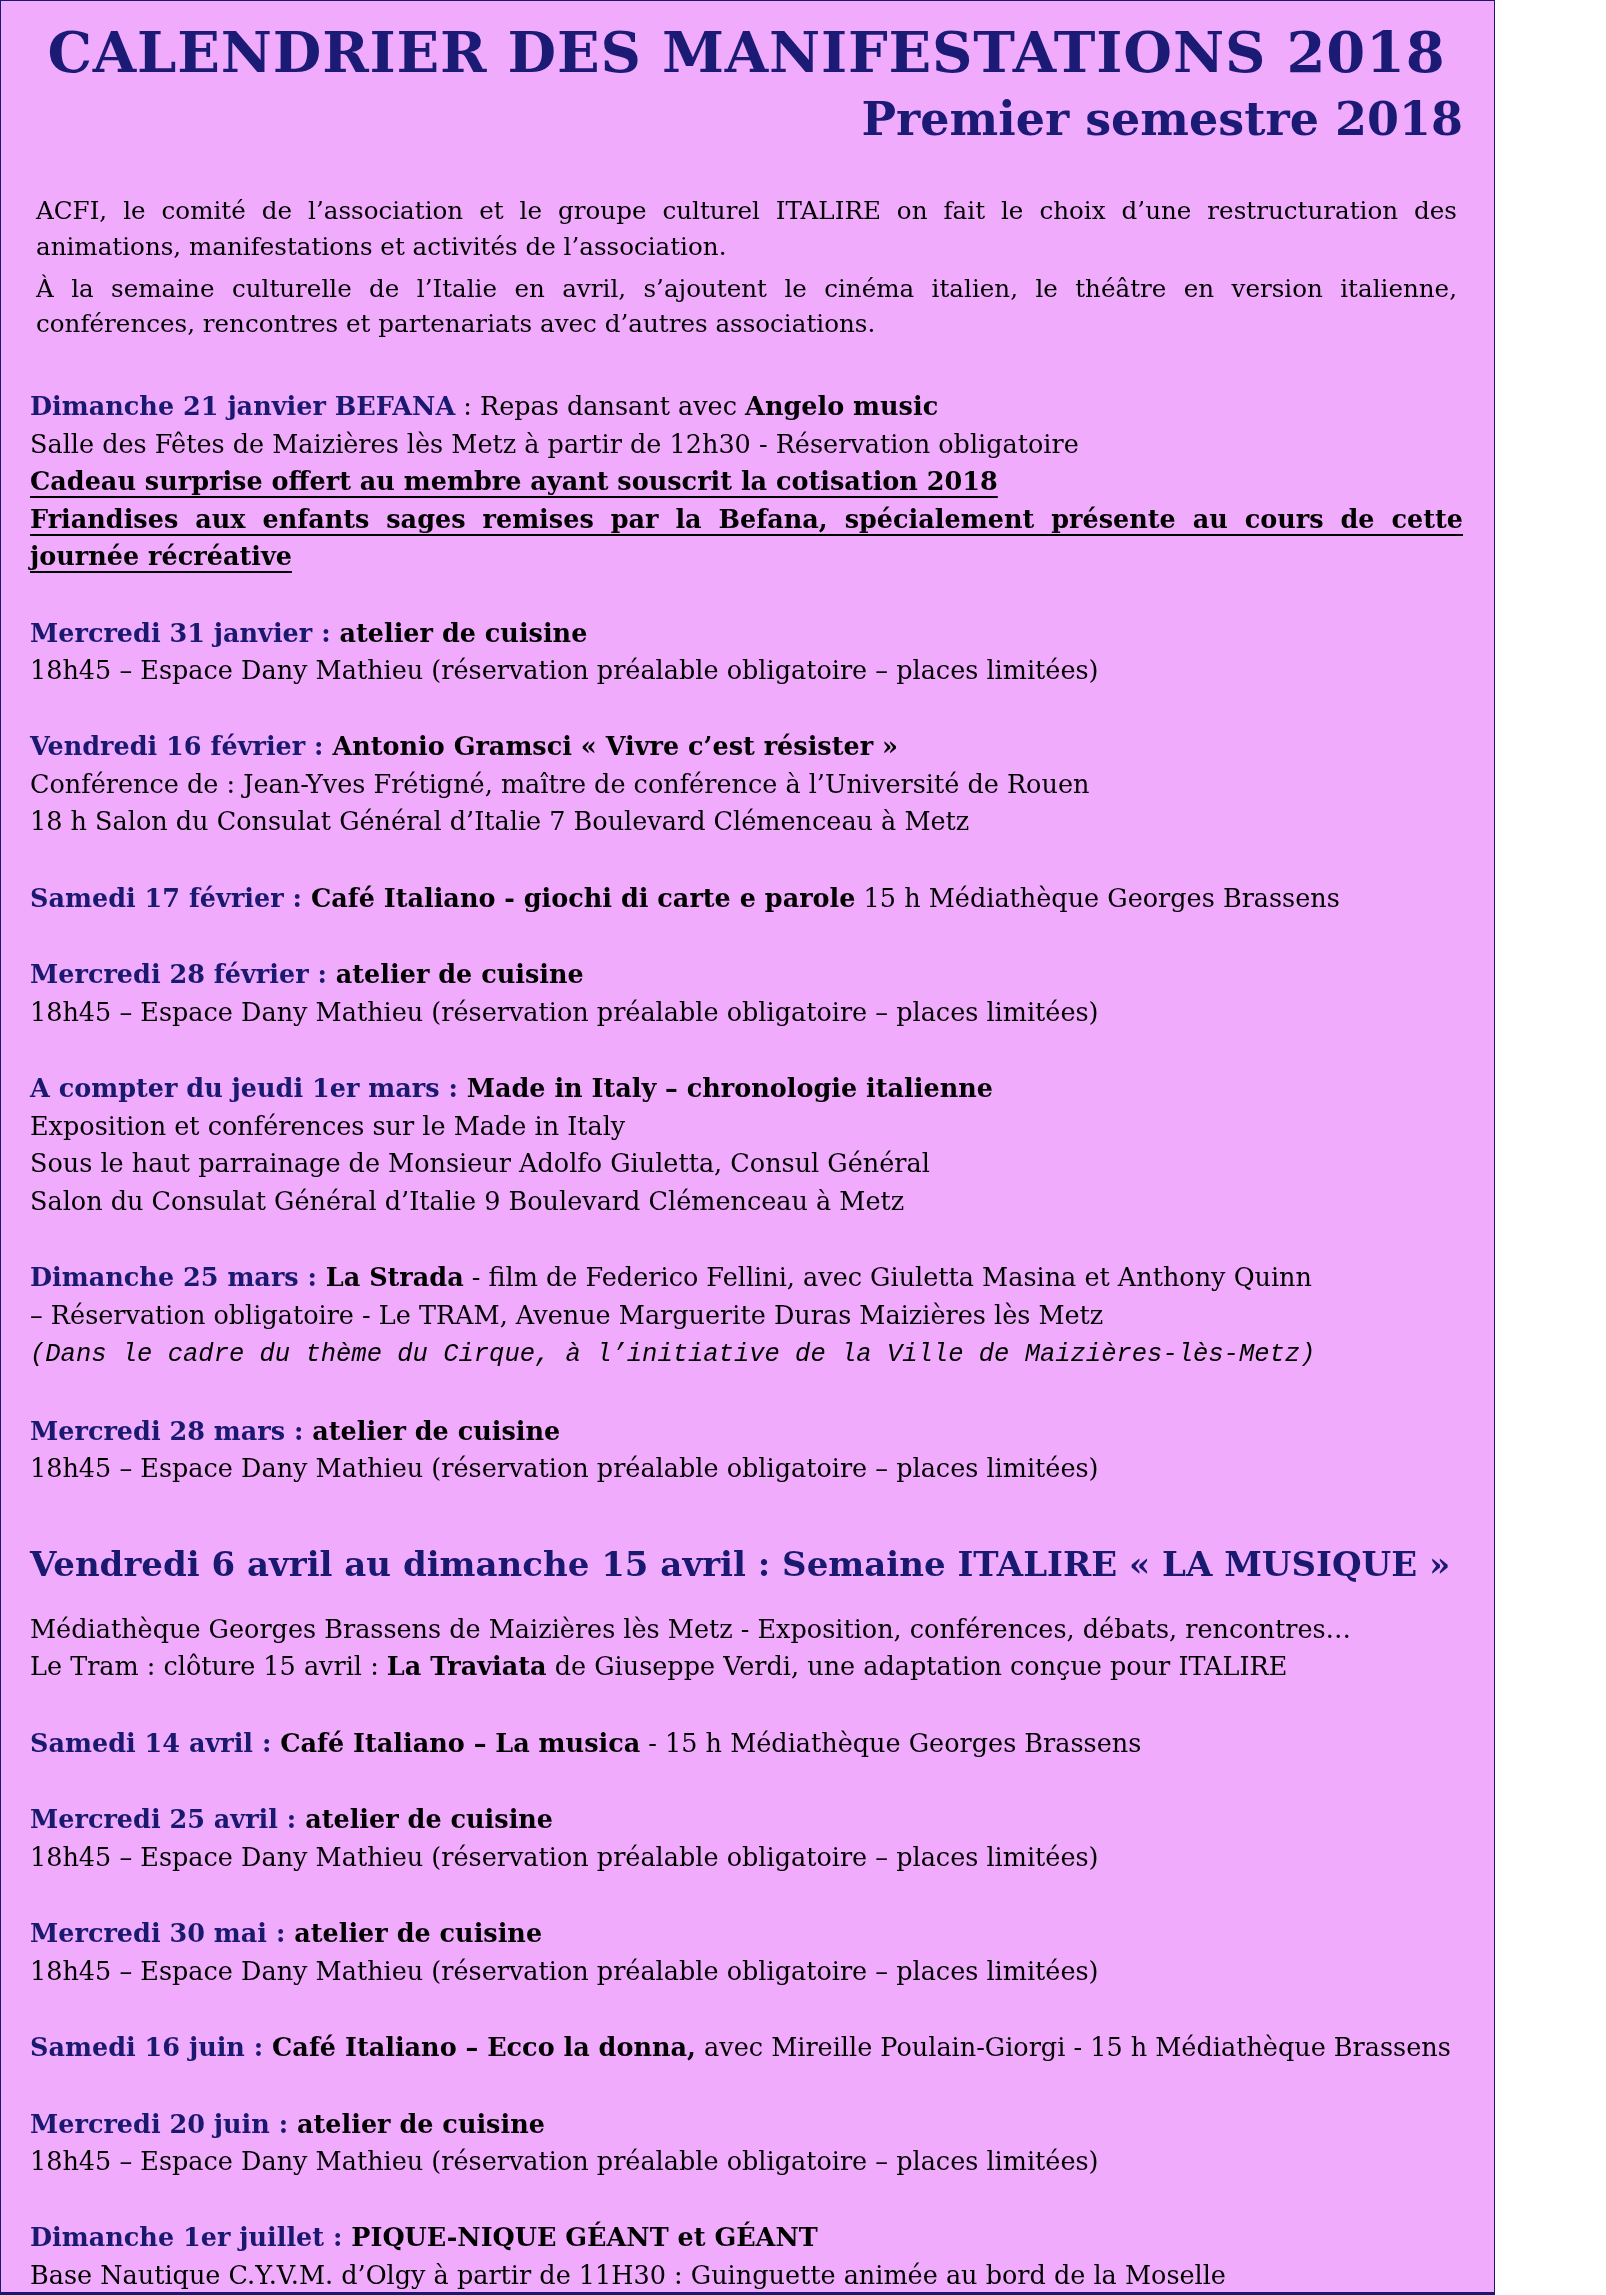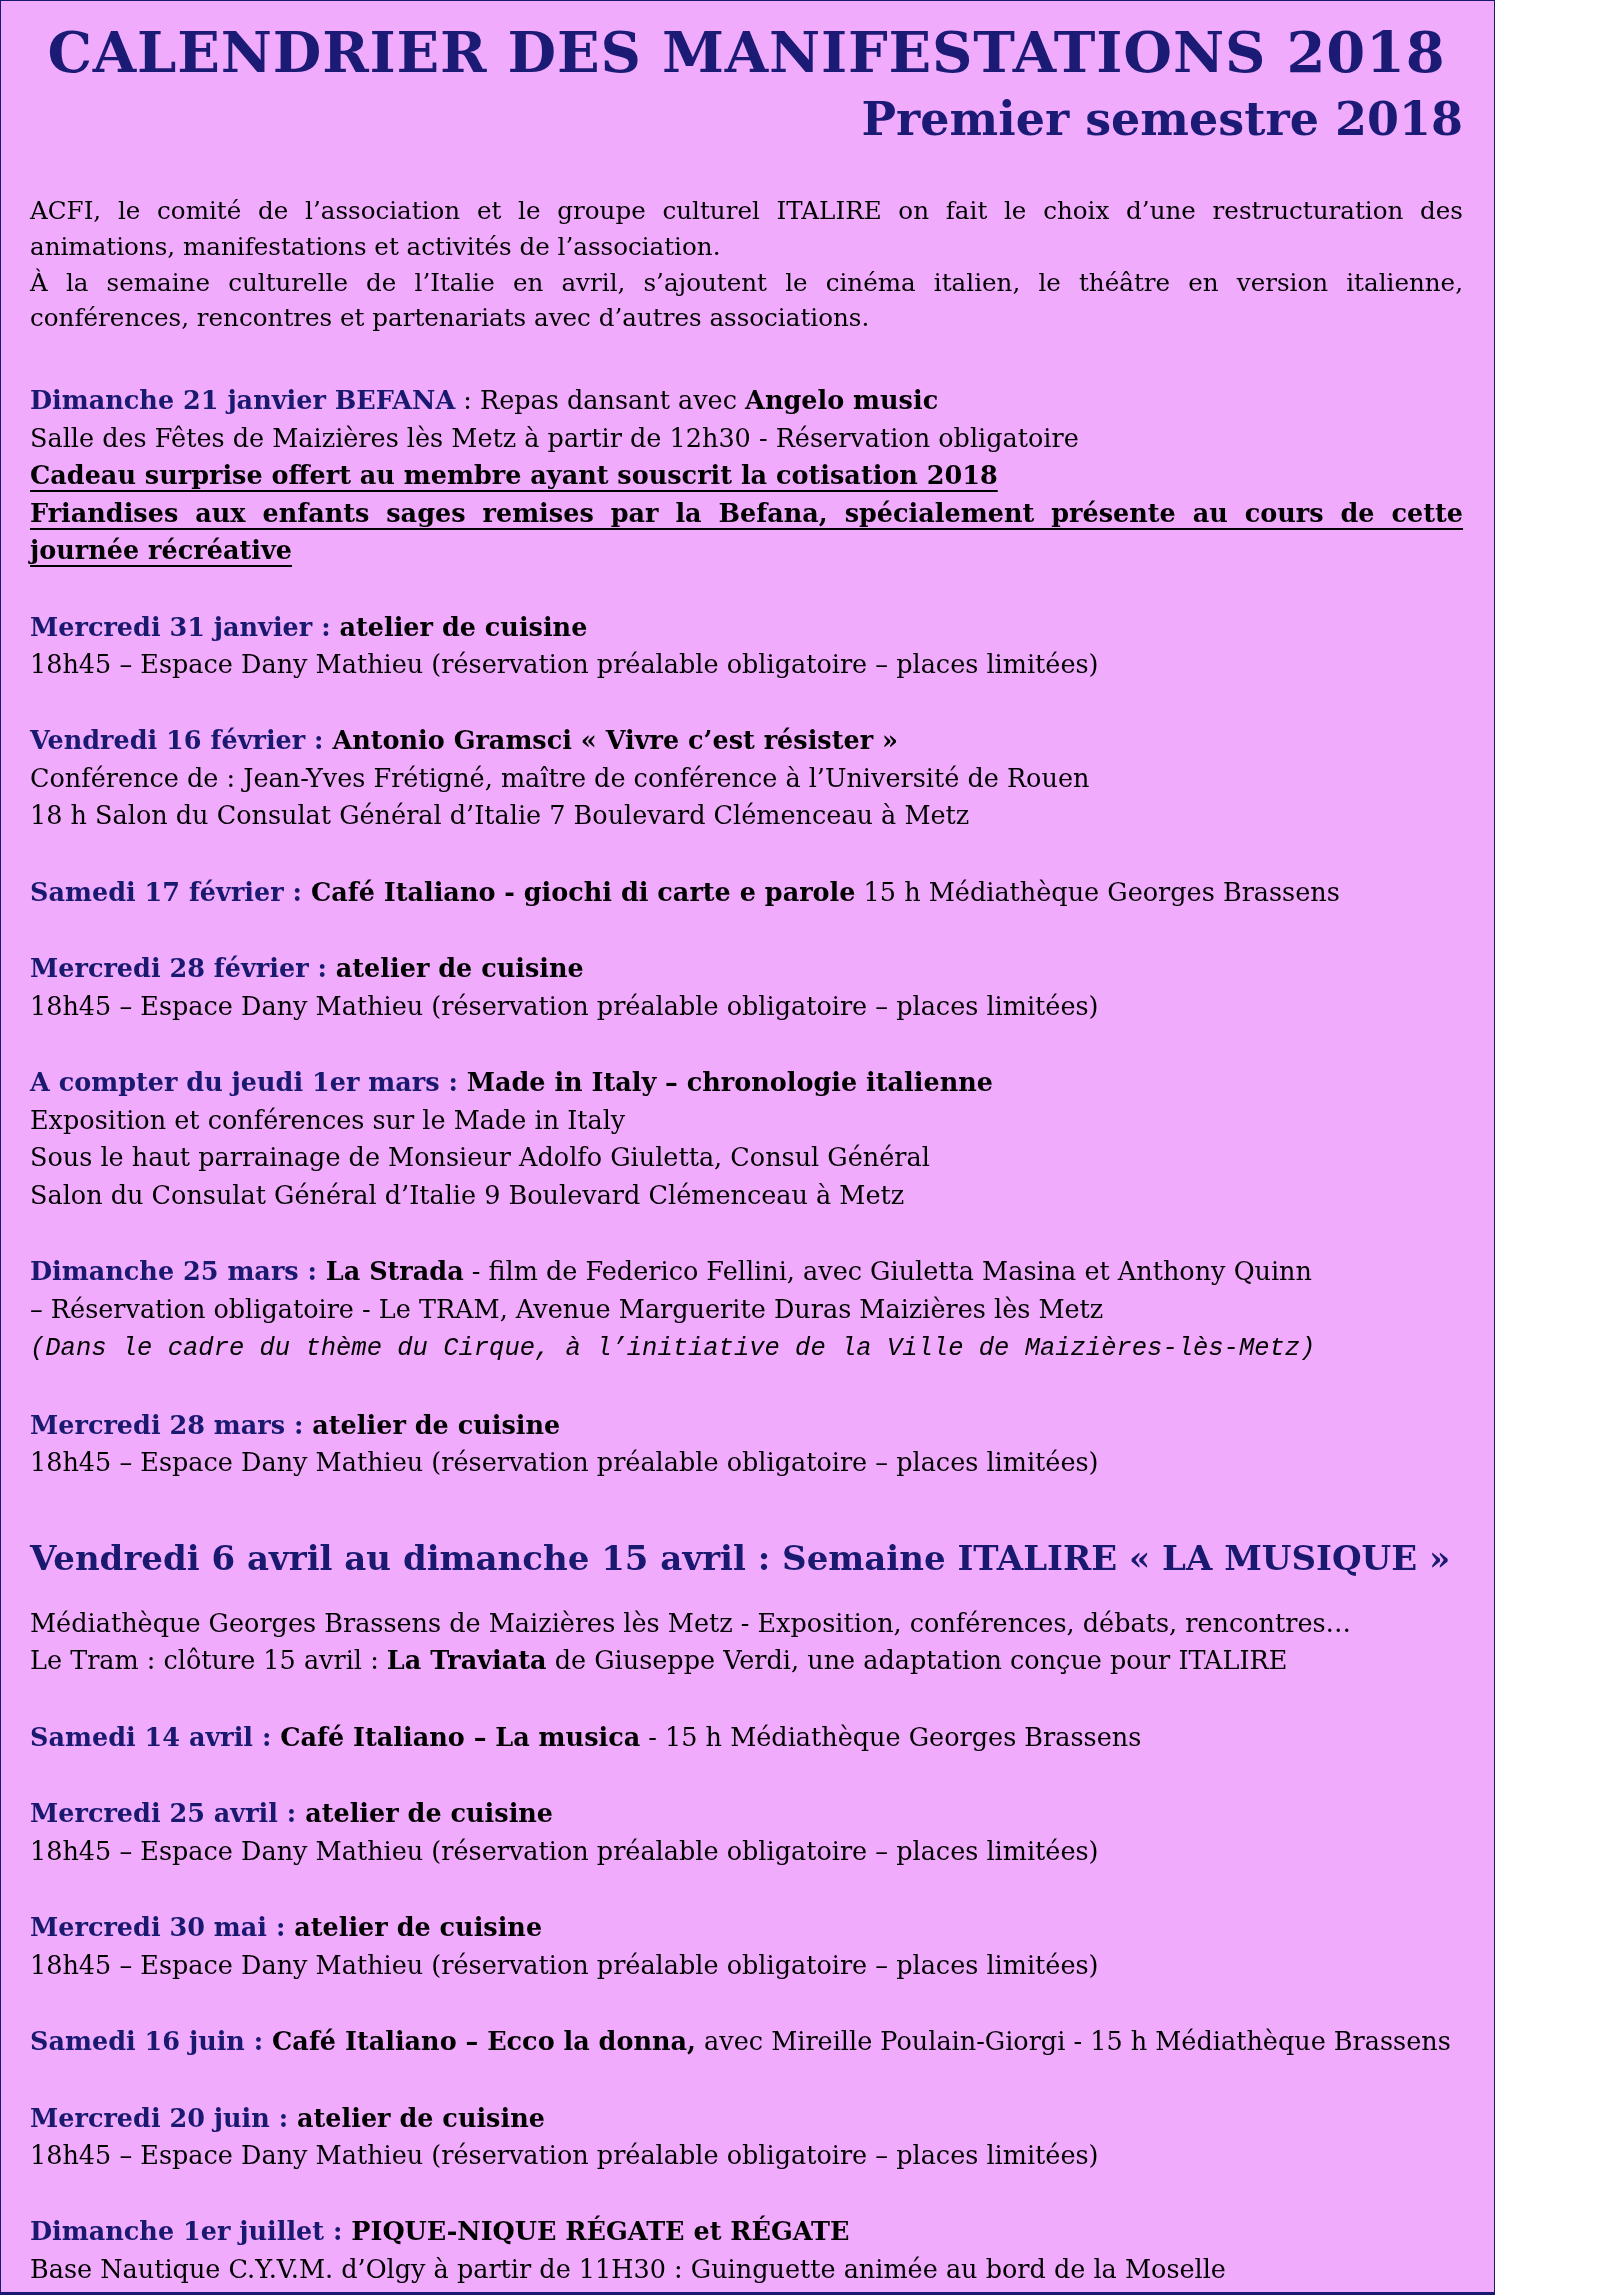--- a/index.html
+++ b/index.html
@@ -35,21 +35,21 @@
     font-size: 46px;
     margin: 8.5px 0 0 0;
     line-height: 1.15;
   }
   .intro {
     margin-top: 48px;
     font-size: 24.6px;
     line-height: 1.45;
   }
   .intro p {
-    margin: 0;
+    margin: 6px;
     text-align: justify;
   }
   .events { margin-top: 46px; }
   .event { margin: 0 0 39px 0; }
   .event p { margin: 0; font-size: 25.5px; line-height: 1.47; }
   .event p.heading { font-weight: normal; }
   .event.big { margin-top: 54px; }
   .event.big p.heading { font-size: 34px; line-height: 1.35; margin-bottom: 23px; }
   .seg-date  { color: #191970; font-weight: bold; }
   .seg-bold  { color: #000000; font-weight: bold; }
@@ -130,18 +130,18 @@
         <p class="line"><span class="seg-plain">18h45 – Espace Dany Mathieu (réservation préalable obligatoire – places limitées)</span></p>
       </div>
       <div class="event">
         <p class="heading"><span class="seg-date">Samedi 16 juin : </span><span class="seg-bold">Café Italiano – Ecco la donna,</span><span class="seg-plain"> avec Mireille Poulain-Giorgi - 15 h Médiathèque Brassens</span></p>
       </div>
       <div class="event">
         <p class="heading"><span class="seg-date">Mercredi 20 juin : </span><span class="seg-bold">atelier de cuisine</span></p>
         <p class="line"><span class="seg-plain">18h45 – Espace Dany Mathieu (réservation préalable obligatoire – places limitées)</span></p>
       </div>
       <div class="event">
-        <p class="heading"><span class="seg-date">Dimanche 1er juillet : </span><span class="seg-bold">PIQUE-NIQUE RÉGATE et  RÉGATE</span></p>
+        <p class="heading"><span class="seg-date">Dimanche 1er juillet : </span><span class="seg-bold">PIQUE-NIQUE GÉANT et  GÉANT</span></p>
         <p class="line"><span class="seg-plain">Base Nautique C.Y.V.M. d’Olgy à partir de 11H30 : Guinguette animée au bord de la Moselle</span></p>
       </div>
     </div>
 </div>
 
 
 </body></html>

